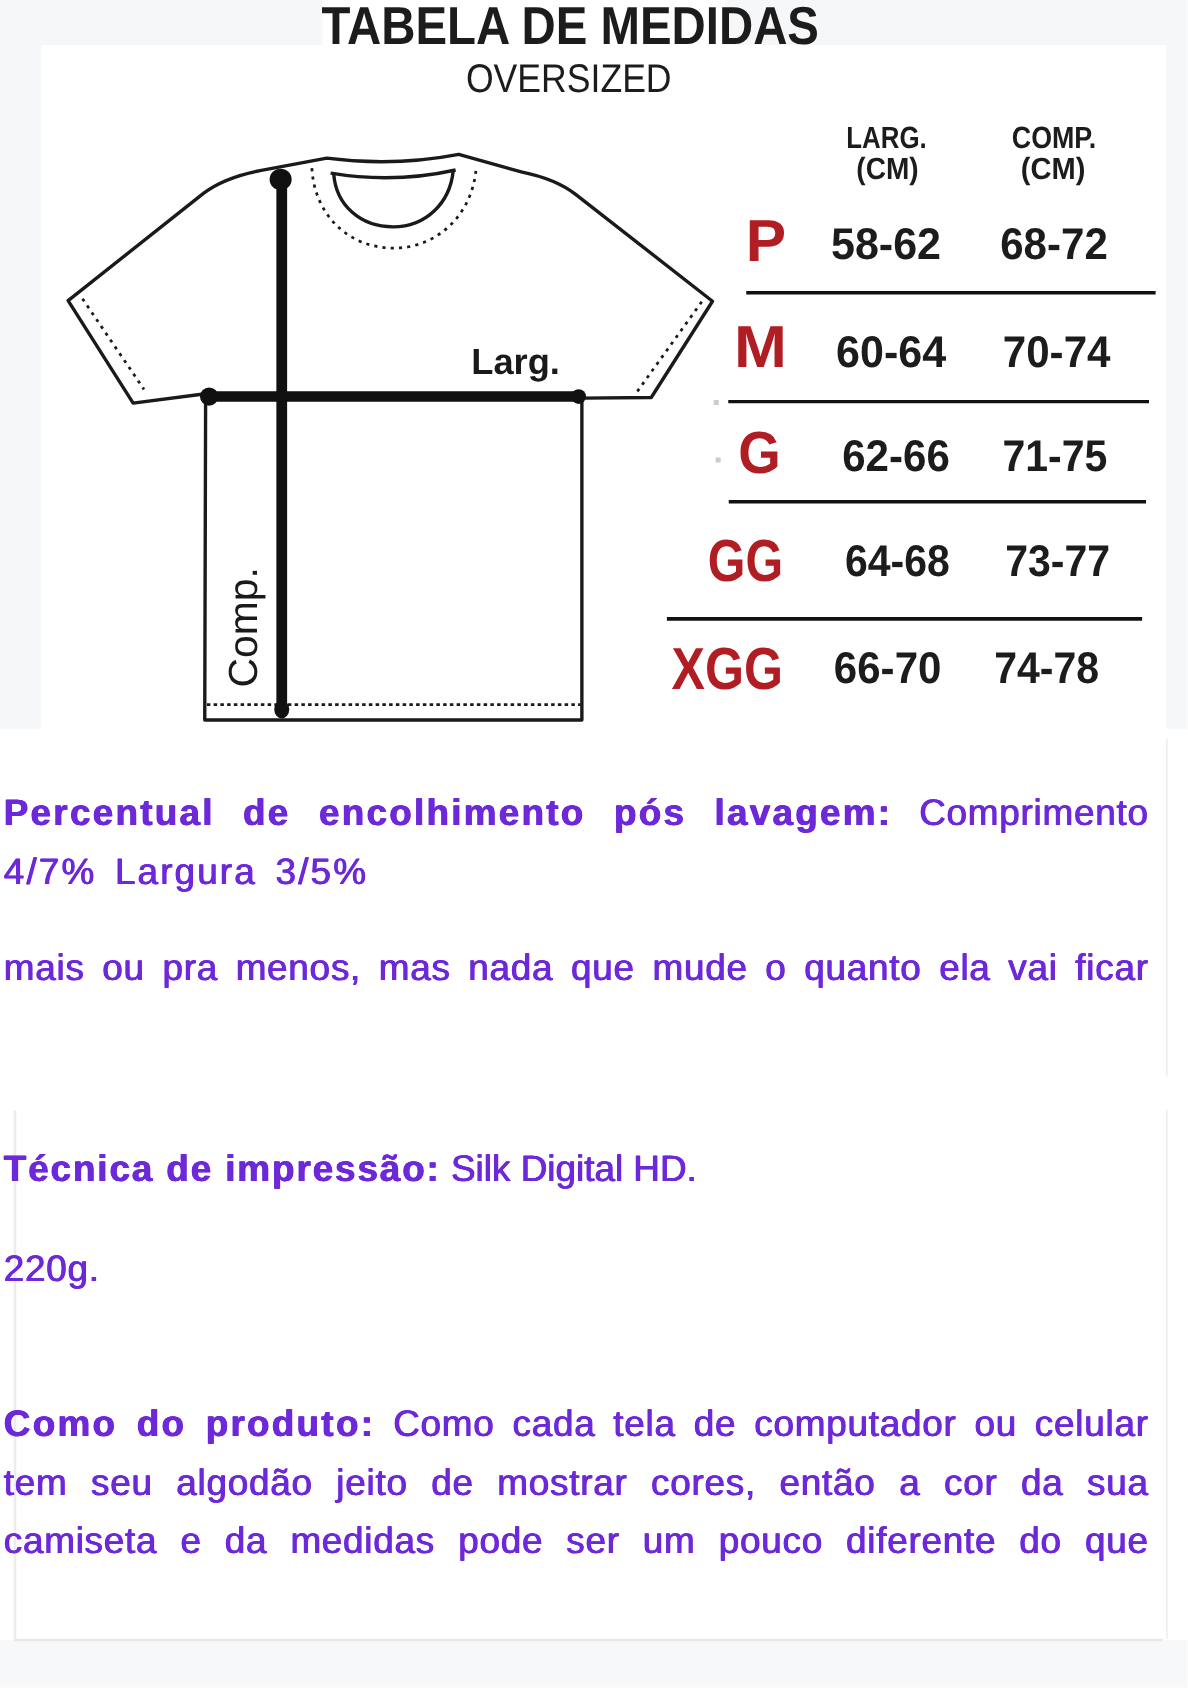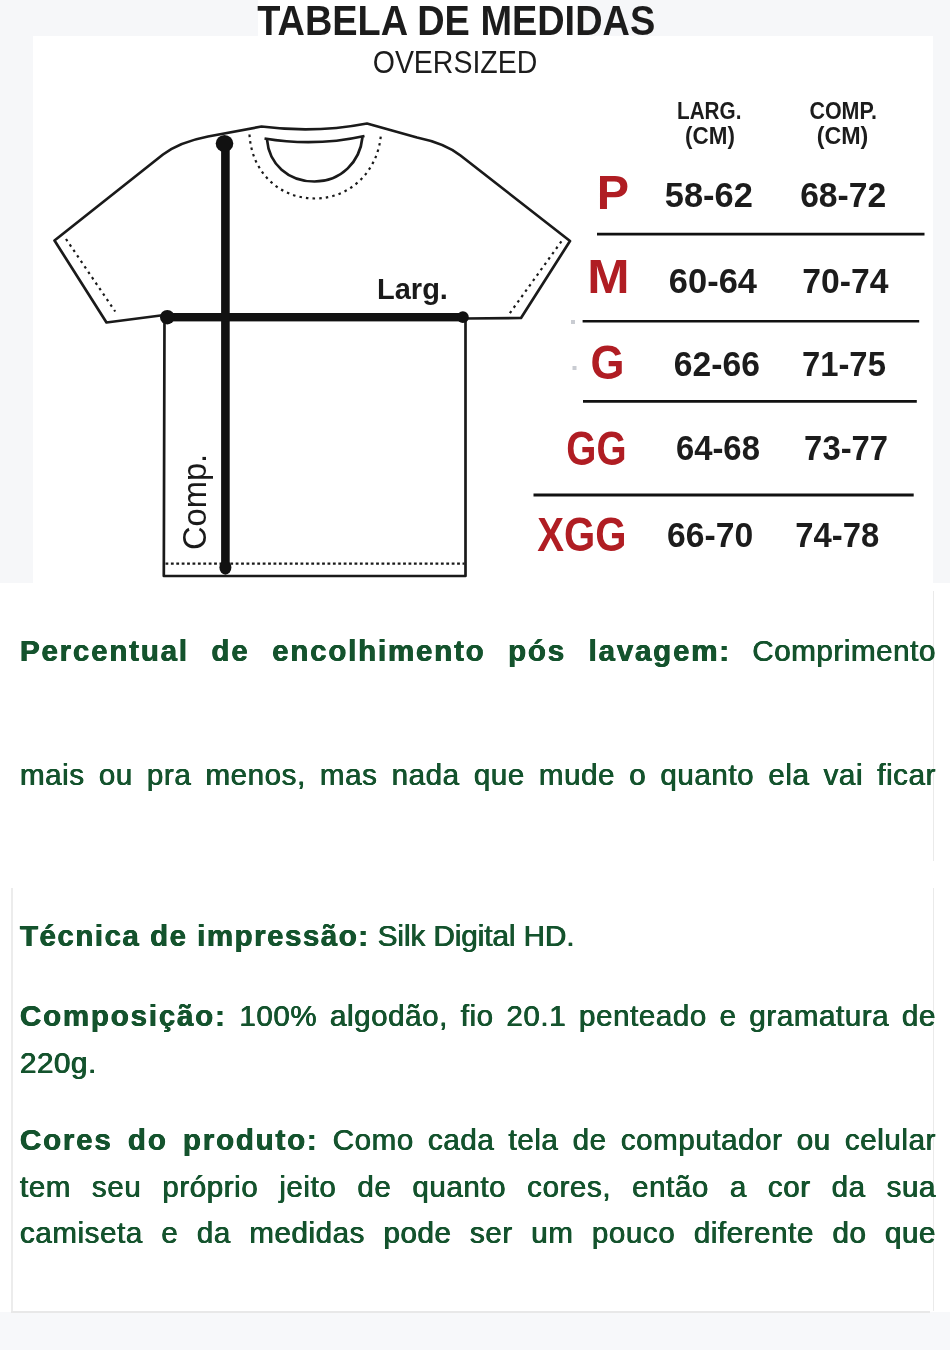--- a/index.html
+++ b/index.html
@@ -1,16 +1,16 @@
 <!DOCTYPE html>
 <html><head><meta charset="utf-8">
 <style>
 html,body{margin:0;padding:0;width:950px;height:1350px;background:#ffffff;font-family:"Liberation Sans",sans-serif;overflow:hidden;}
 .abs{position:absolute;}
-.para{position:absolute;left:20px;width:916px;font-size:29.5px;line-height:46.5px;color:#14532d;letter-spacing:0.6px;word-spacing:3px;text-shadow:0.4px 0 currentColor,-0.4px 0 currentColor;}
+.para{position:absolute;left:3px;width:916px;font-size:29.5px;line-height:46.5px;color:#6d28d9;letter-spacing:0.6px;word-spacing:3px;text-shadow:0.4px 0 currentColor,-0.4px 0 currentColor;}
 .jl{text-align:justify;text-align-last:justify;}
 b{font-weight:bold;letter-spacing:1.8px;}
 body{-webkit-font-smoothing:antialiased}
 </style></head>
 <body>
 
 <div class="abs" style="left:0;top:0;width:258px;height:36px;background:#f6f7f9"></div>
 <div class="abs" style="left:580px;top:0;width:370px;height:36px;background:#f6f7f9"></div>
 <div class="abs" style="left:0;top:36px;width:33px;height:547px;background:#f6f7f9"></div>
 <div class="abs" style="left:933px;top:36px;width:17px;height:547px;background:#f6f7f9"></div>
@@ -96,32 +96,32 @@
     <line x1="583" y1="401.4" x2="916.8" y2="401.4" stroke-width="2.9"></line>
     <line x1="533.5" y1="495.1" x2="913.7" y2="495.1" stroke-width="3"></line>
   </g>
 
   <rect x="571" y="320" width="4" height="4" fill="#c9ccd2"></rect>
   <rect x="572.5" y="366" width="4" height="4" fill="#c9ccd2"></rect>
 </svg>
 
 <div class="para" style="top:628.3px">
   <div class="jl"><b>Percentual de encolhimento pós lavagem:</b> Comprimento</div>
+  <div style="letter-spacing:1.7px;word-spacing:5px">4/7% Largura 3/5%</div>
 </div>
 
 <div class="para" style="top:751.5px">
   <div class="jl">mais ou pra menos, mas nada que mude o quanto ela vai ficar</div>
 </div>
 
 <div class="para" style="top:913.2px">
   <div style="letter-spacing:0;word-spacing:0"><b style="letter-spacing:1.5px">Técnica de impressão:</b> Silk Digital HD.</div>
 </div>
 
 <div class="para" style="top:993.2px">
-  <div class="jl"><b>Composição:</b> 100% algodão, fio 20.1 penteado e gramatura de</div>
   <div>220g.</div>
 </div>
 
 <div class="para" style="top:1117.2px">
-  <div class="jl"><b>Cores do produto:</b> Como cada tela de computador ou celular</div>
-  <div class="jl">tem seu próprio jeito de quanto cores, então a cor da sua</div>
+  <div class="jl"><b>Como do produto:</b> Como cada tela de computador ou celular</div>
+  <div class="jl">tem seu algodão jeito de mostrar cores, então a cor da sua</div>
   <div class="jl">camiseta e da medidas pode ser um pouco diferente do que</div>
 </div>
 
 </body></html>

